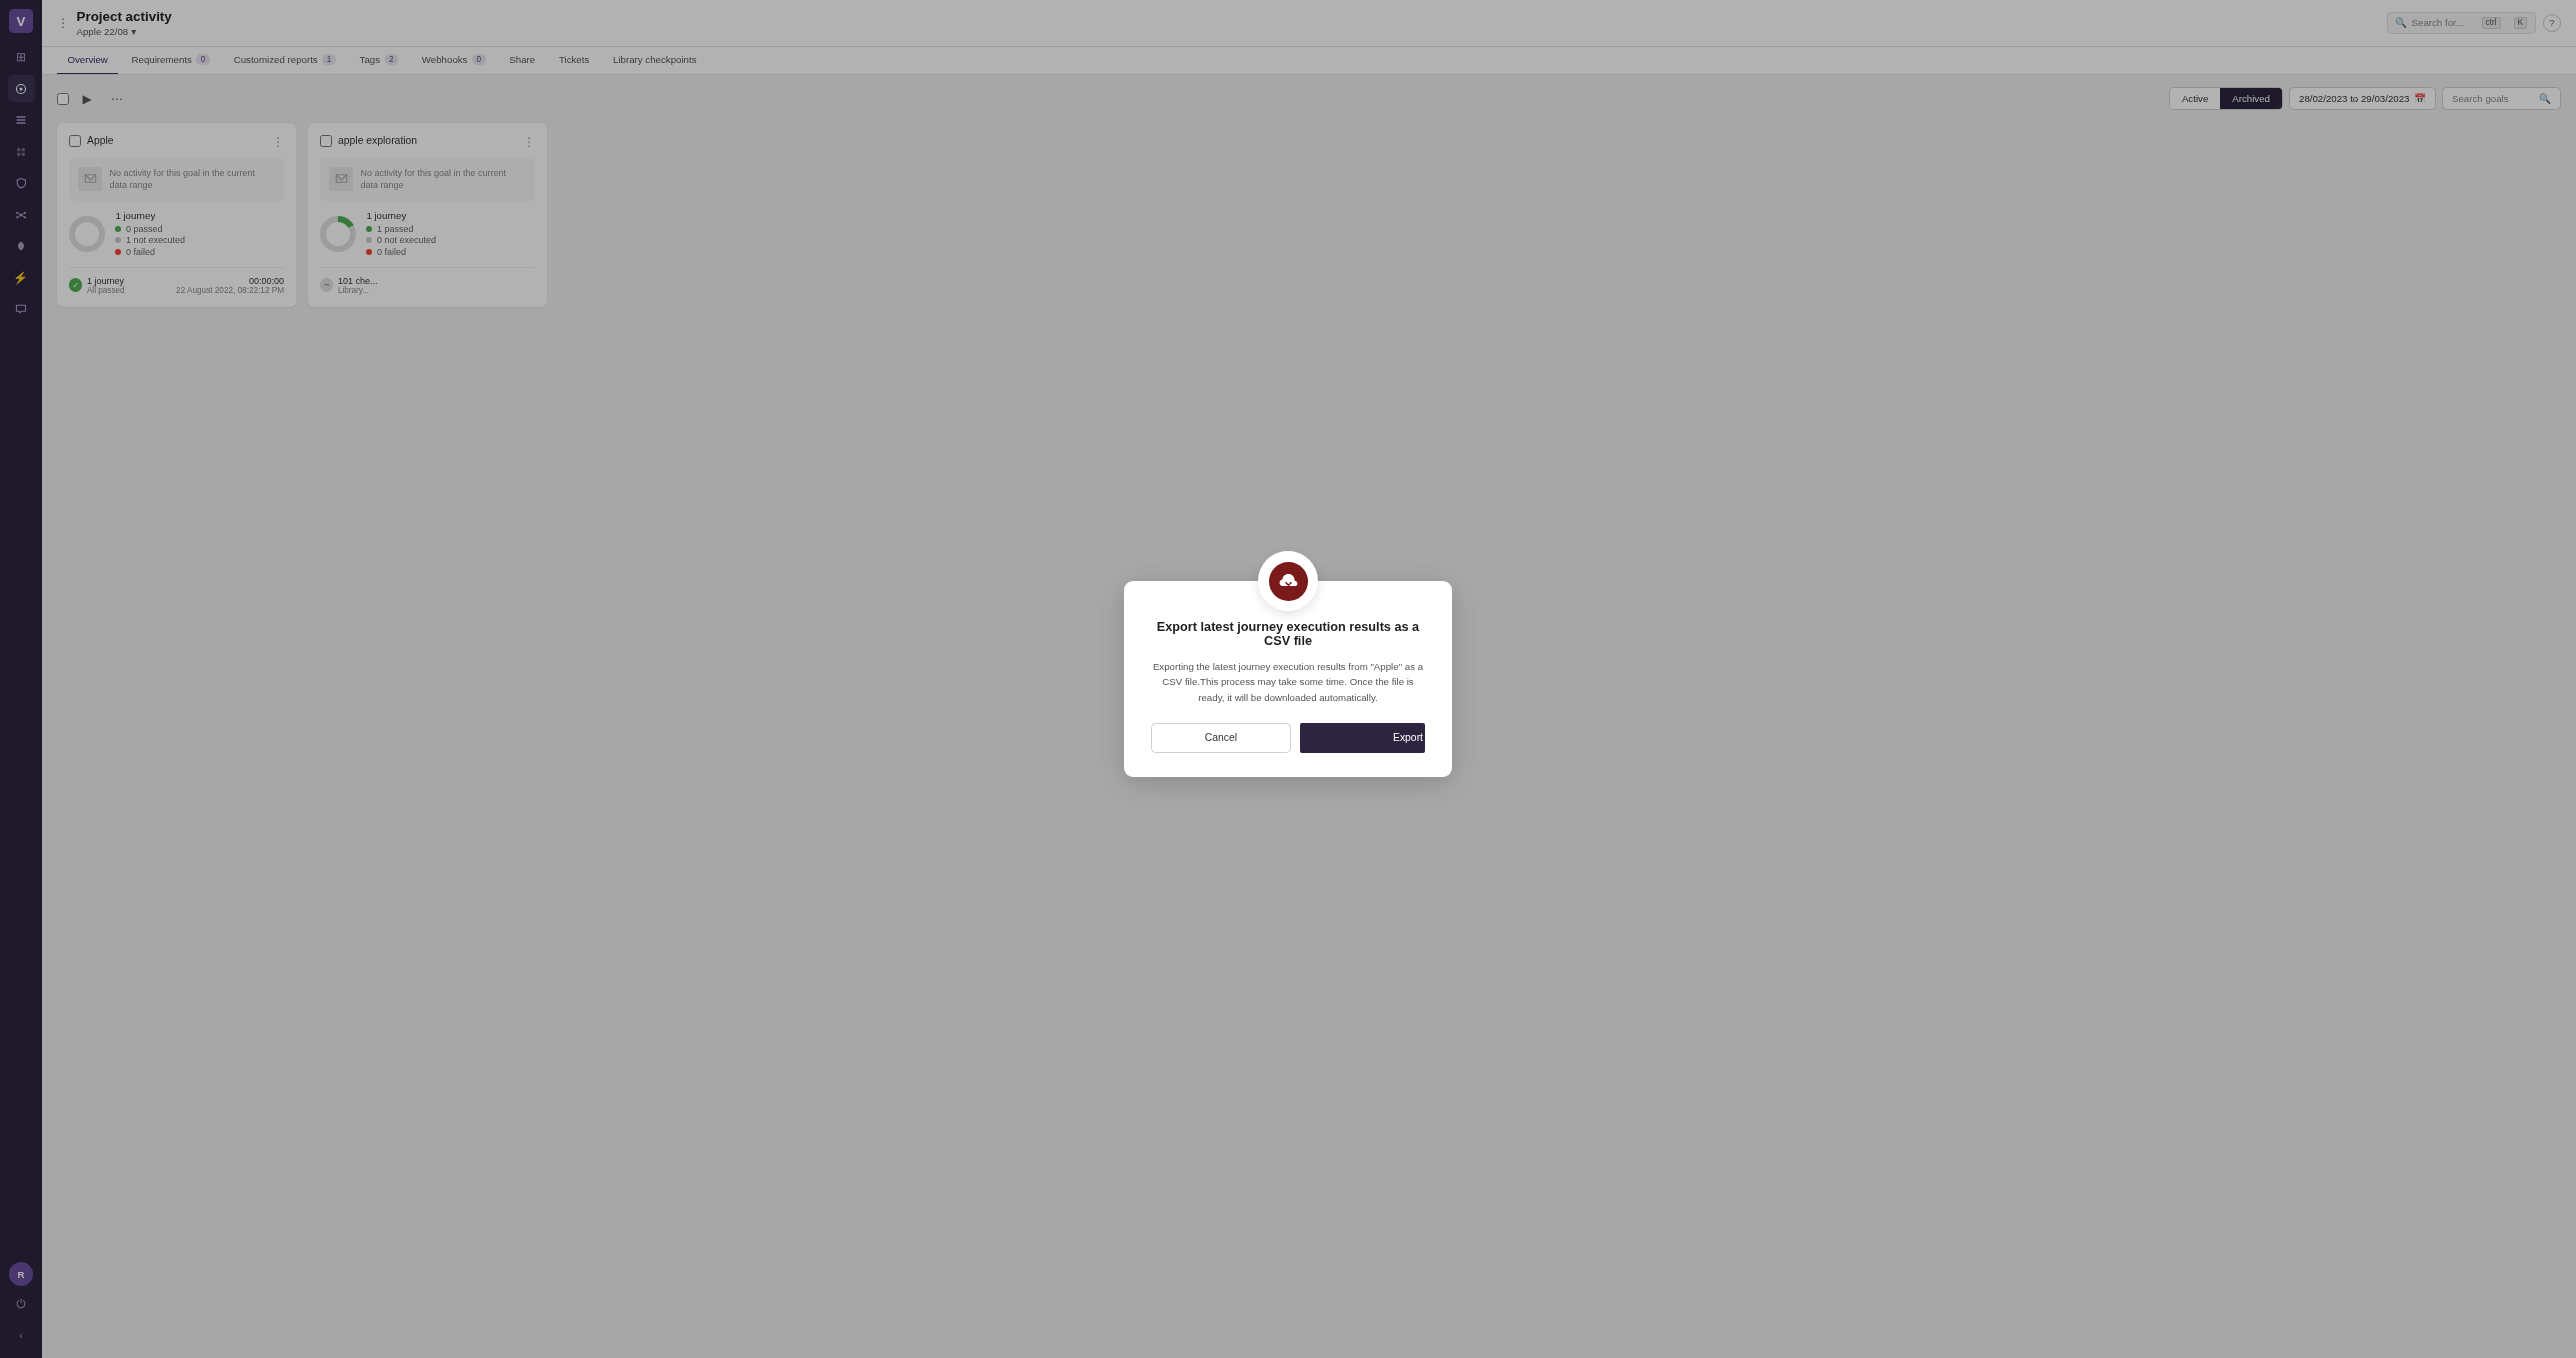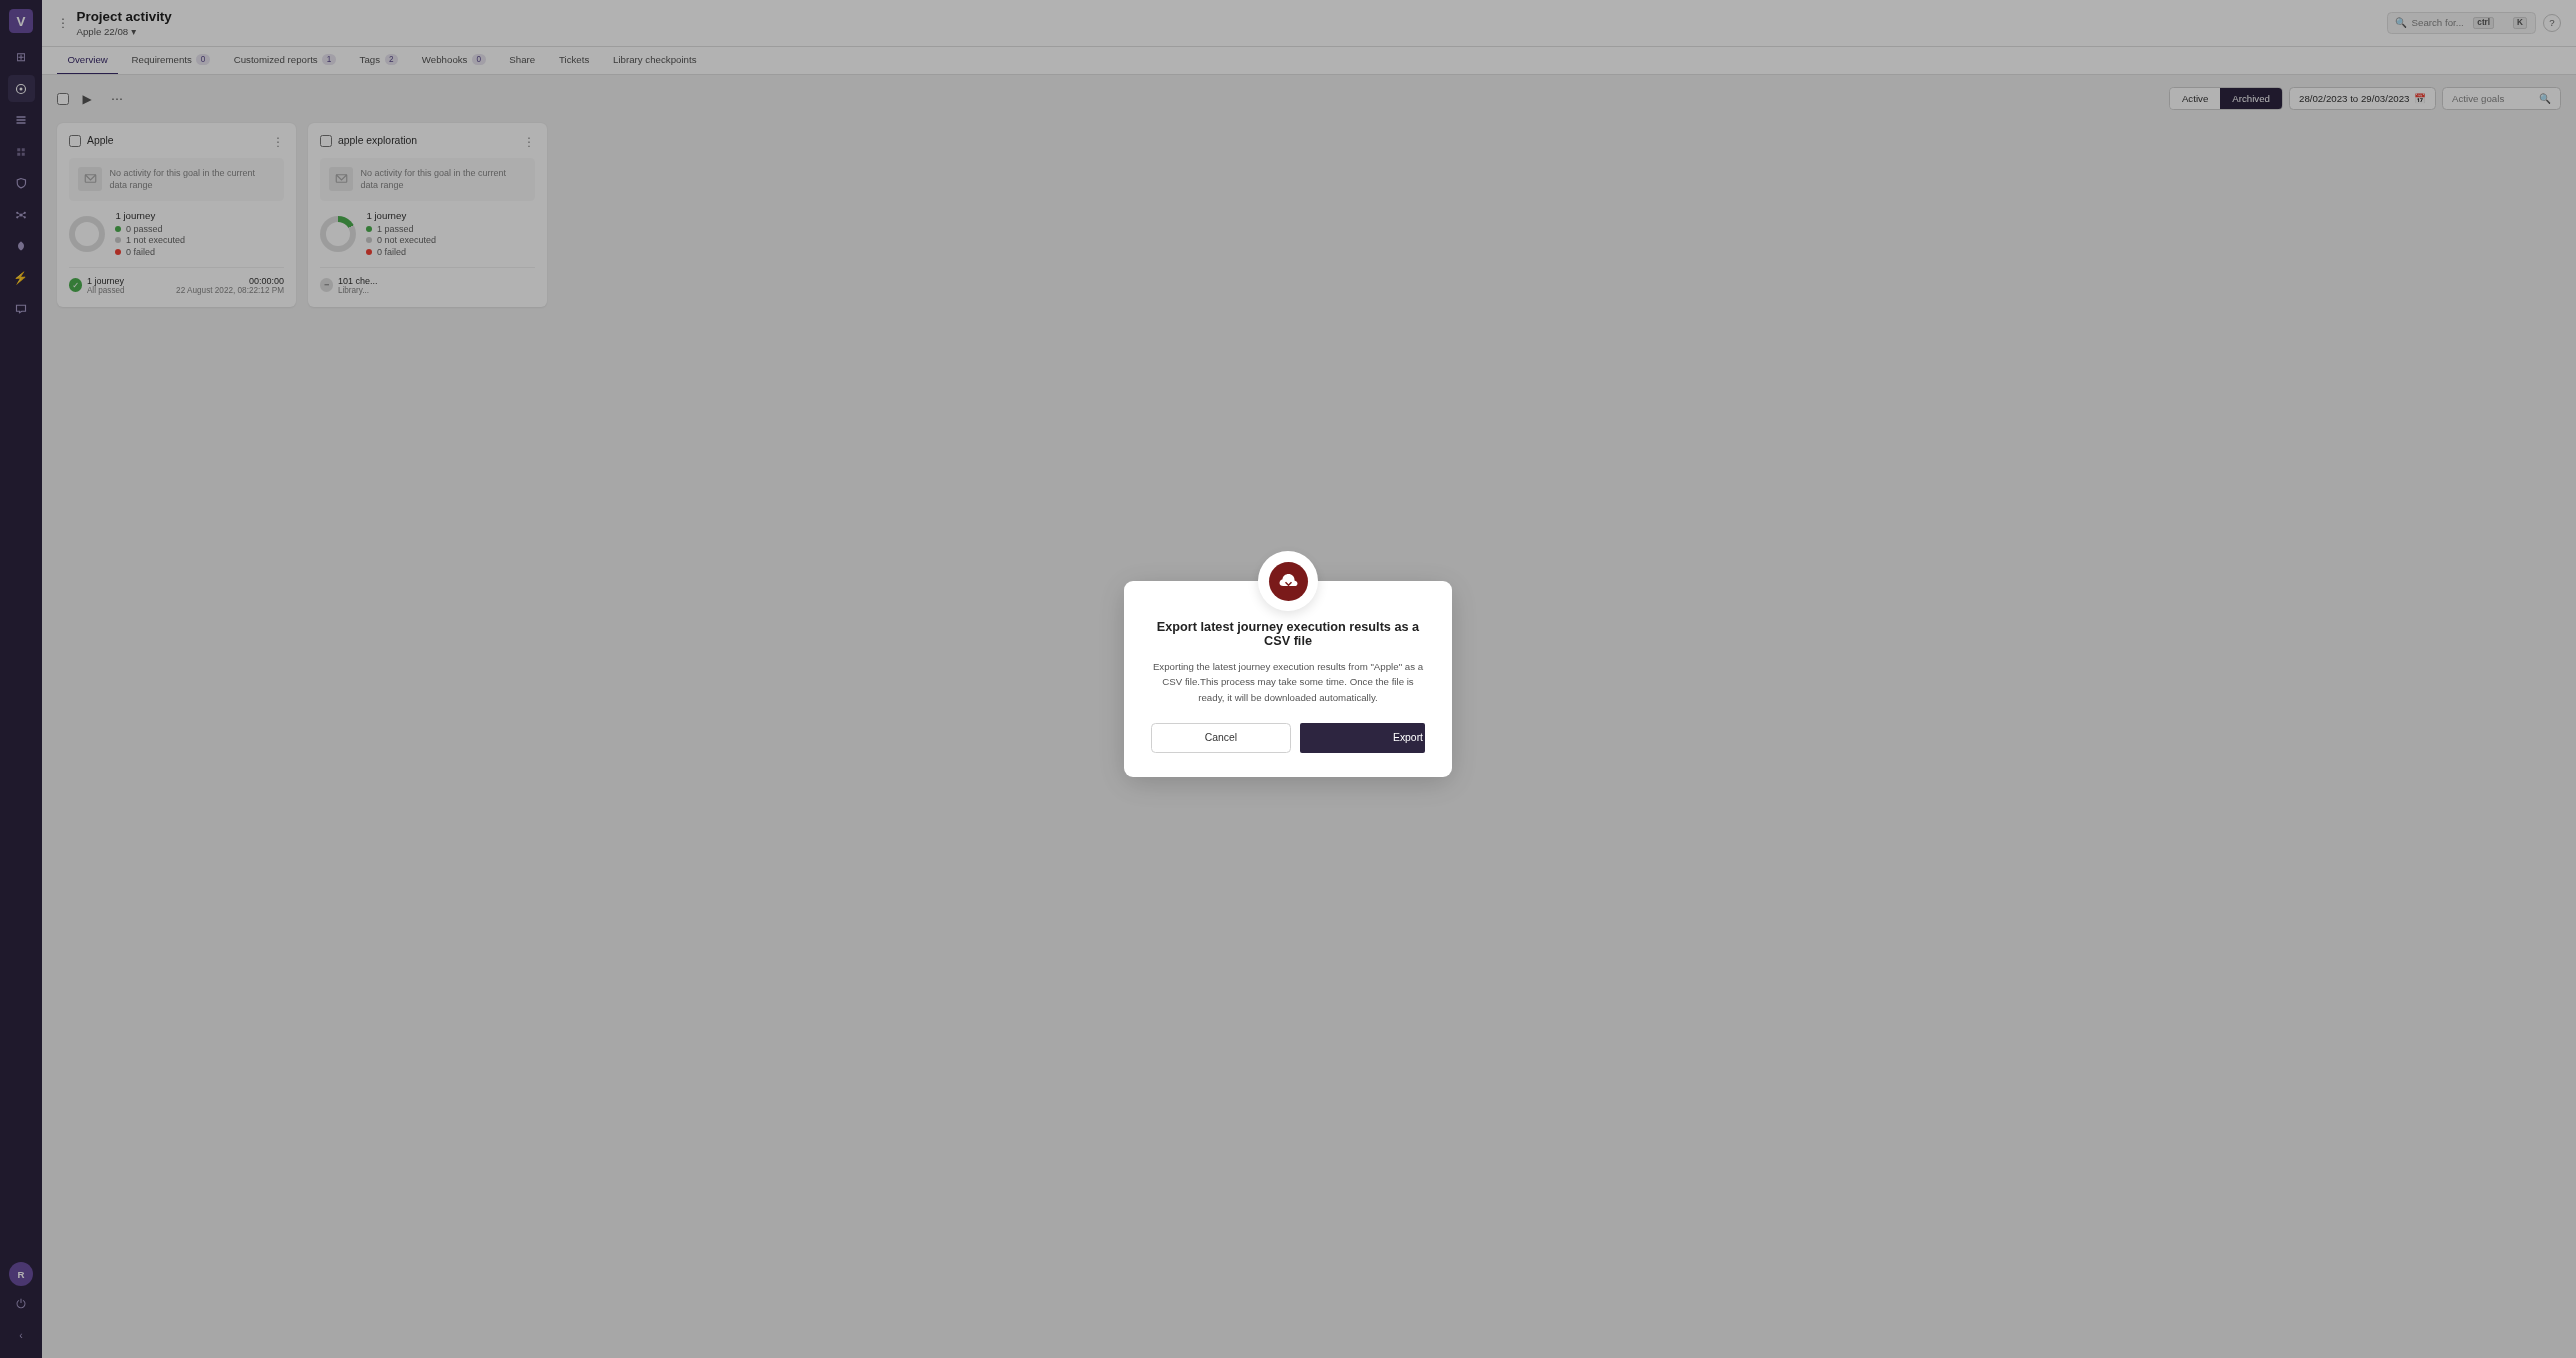--- a/index.html
+++ b/index.html
@@ -404,21 +404,21 @@
         <div class="header-subtitle">
           <span>Apple 22/08</span>
           <span>▾</span>
         </div>
       </div>
     </div>
     <div class="header-right">
       <div class="search-bar">
         <span>🔍</span>
         <span>Search for...</span>
-        <span style="margin-left:auto; display:flex; gap:19px;font-weight:bold;">
+        <span style="margin-left:auto; display:flex; gap:13px;">
           <span class="kbd">ctrl</span>
           <span class="kbd">K</span>
         </span>
       </div>
       <div class="help-icon">
         <span>?</span>
       </div>
     </div>
   </div>
 
@@ -469,21 +469,21 @@
           </button>
           <button class="filter-btn active">
             <span>Archived</span>
           </button>
         </div>
         <div class="date-filter">
           <span>28/02/2023 to 29/03/2023</span>
           <span>📅</span>
         </div>
         <div class="search-goals">
-          <span>Active goals</span>
+          <span>Search goals</span>
           <span style="margin-left:auto;">🔍</span>
         </div>
       </div>
     </div>
 
     <div class="goals-grid">
 
       <div class="goal-card">
         <div class="goal-card-header">
           <div class="goal-card-title">

